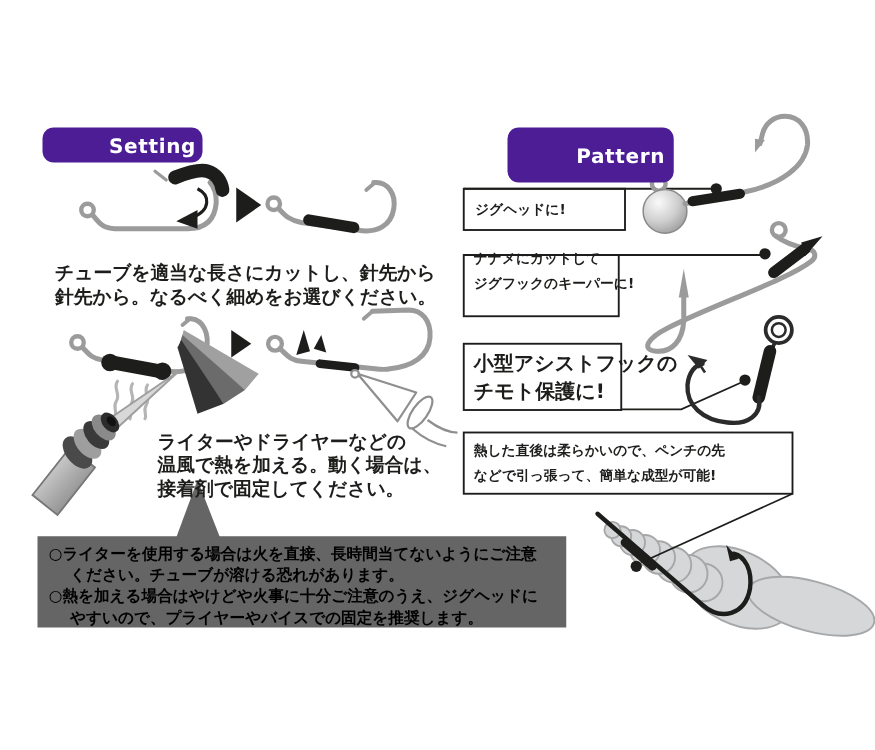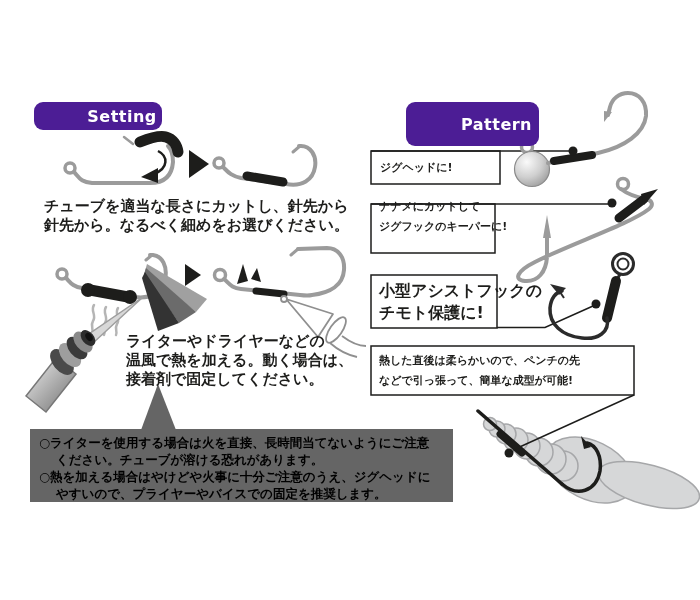--- a/index.html
+++ b/index.html
@@ -3,21 +3,21 @@
 <meta charset="utf-8">
 <style>
   html,body{margin:0;padding:0;background:#fff;}
   .stage{position:relative;width:700px;height:600px;background:#ffffff;overflow:hidden;
          font-family:"DejaVu Sans",sans-serif;color:#1d1d1b;}
   .stage svg{position:absolute;left:0;top:0;z-index:1;}
   .txt{position:absolute;z-index:2;font-weight:700;white-space:nowrap;}
   .badge{position:absolute;z-index:2;background:#4c1d95;color:#fff;border-radius:9px;
          display:flex;align-items:center;justify-content:center;
          font-weight:700;font-size:16px;letter-spacing:.5px;padding-left:48px;}
-  .para{font-size:15px;line-height:19px;}
+  .para{font-size:15px;line-height:19px;margin-top:12px;}
   .cap{font-size:11px;line-height:20px;}
   .cap3{font-size:16px;line-height:22px;}
   .warnbox{position:absolute;z-index:2;left:30px;top:429px;width:423px;height:73px;
            background:#656565;color:#000000;font-weight:700;font-size:12.5px;
            line-height:17px;padding:5px 0 0 9px;box-sizing:border-box;white-space:nowrap;}
   .warnbox .ind{padding-left:17px;}
 </style>
 </head>
 <body>
 

